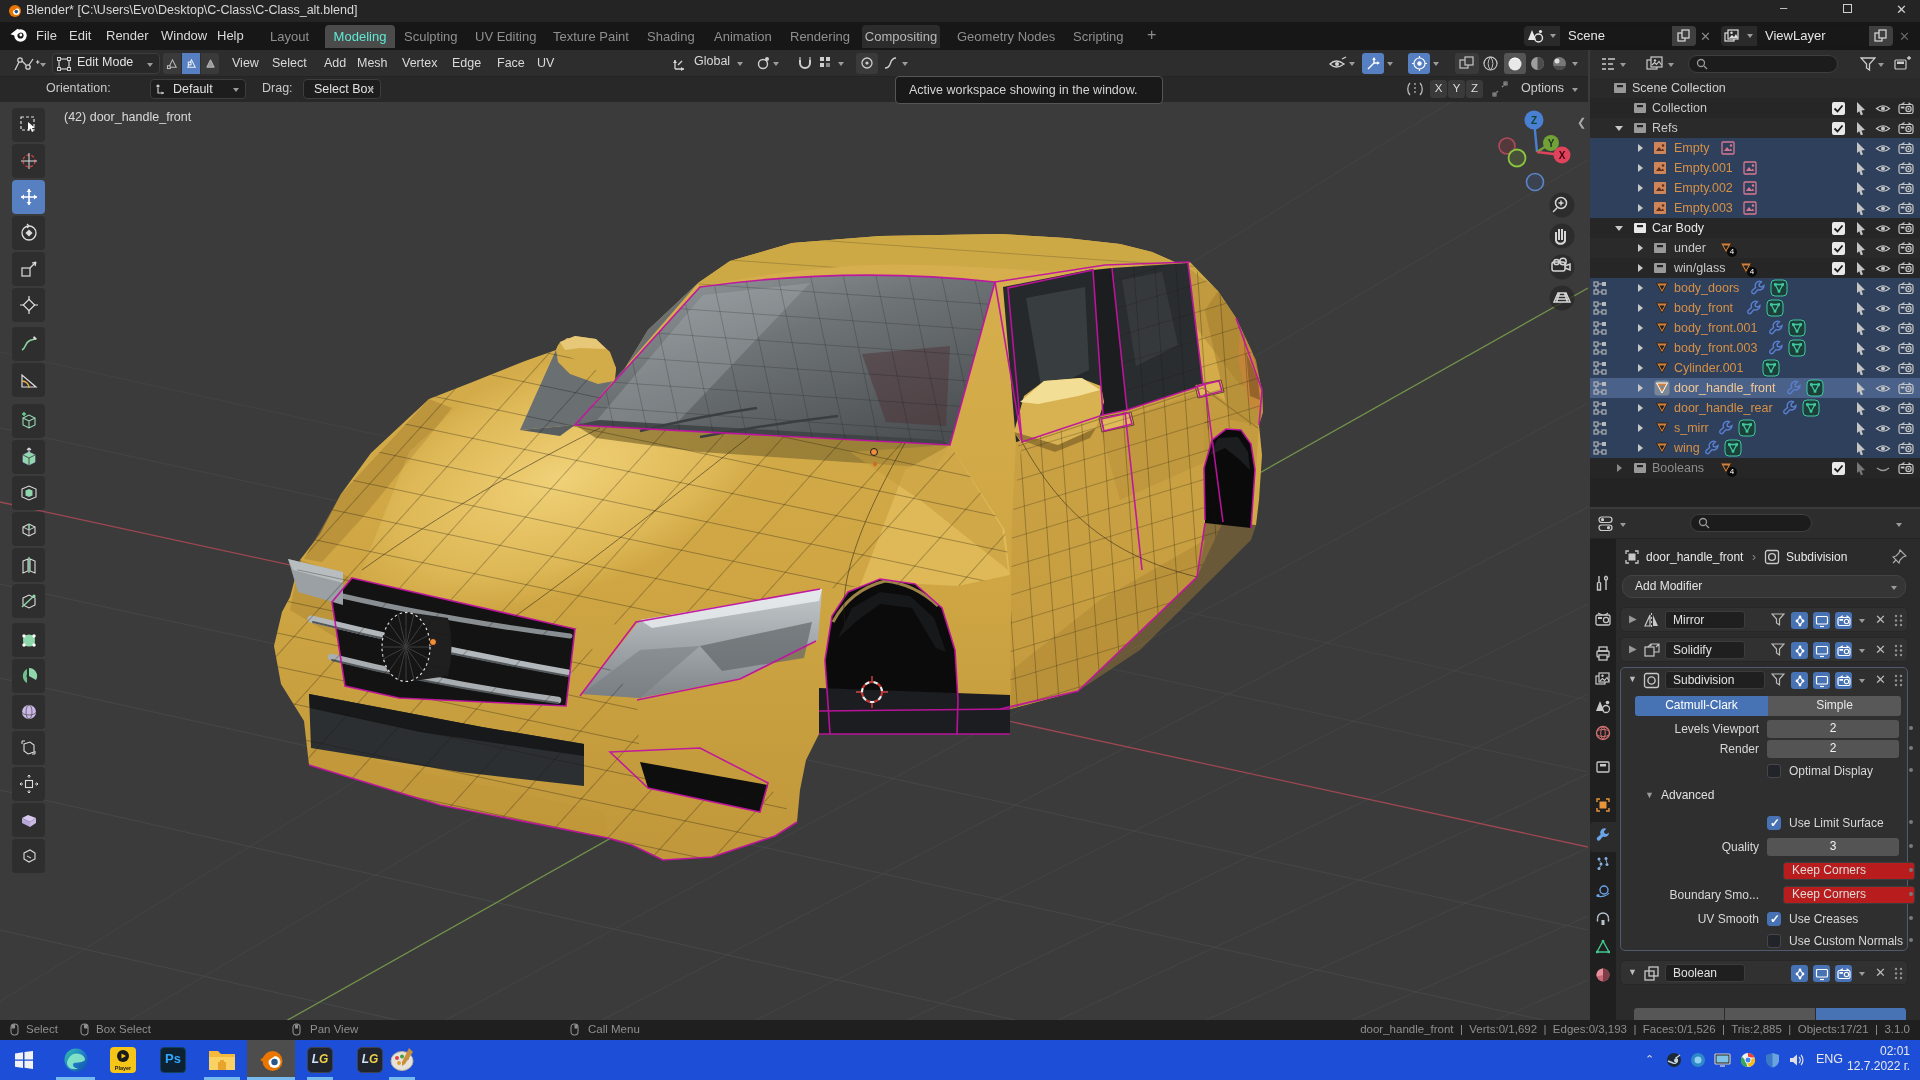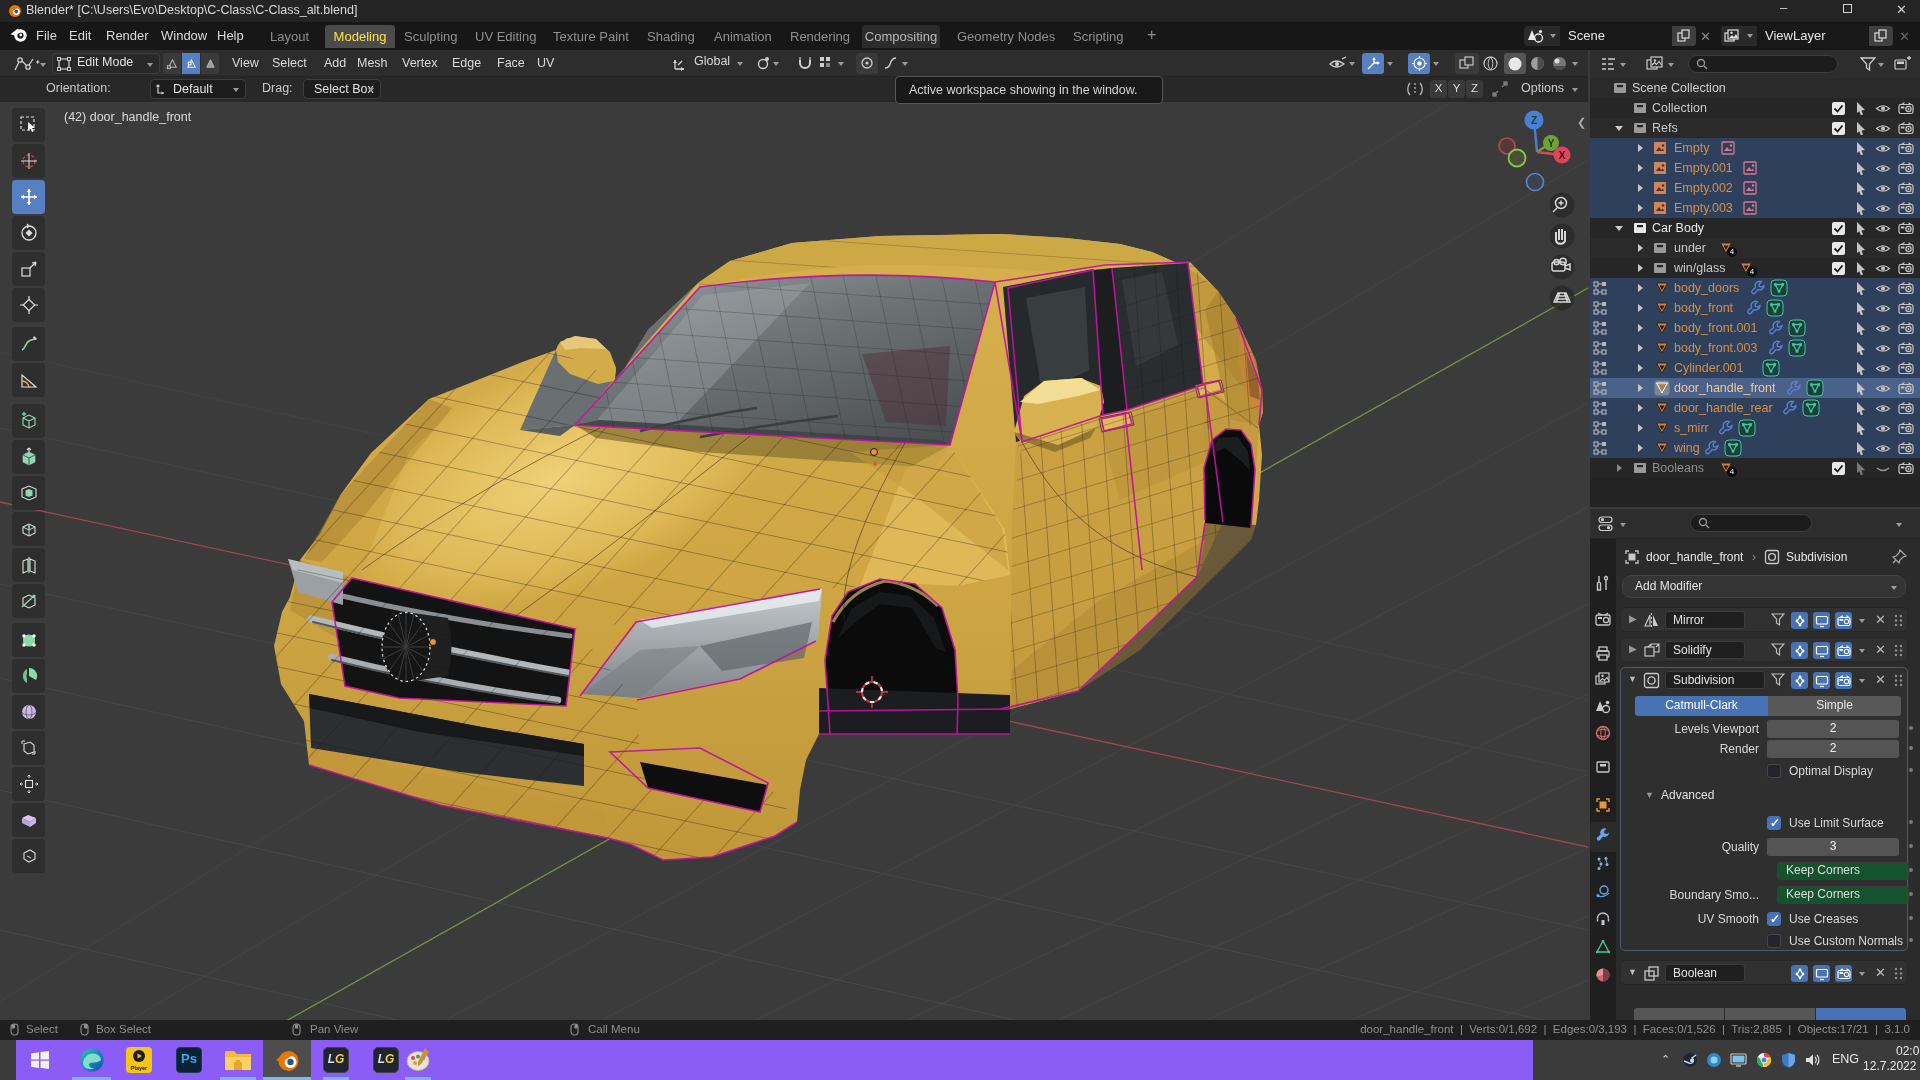--- a/index.html
+++ b/index.html
@@ -1,48 +1,48 @@
 <!DOCTYPE html>
 <html><head><meta charset="utf-8">
 <style>
 *{margin:0;padding:0;box-sizing:border-box;font-family:"Liberation Sans",sans-serif;}
 html,body{width:1920px;height:1080px;overflow:hidden;background:#3b3b3b;}
 #titlebar{position:absolute;left:0;top:0;width:1920px;height:22px;background:#242424;color:#d8d8d8;font-size:12.5px;}
 #topbar{position:absolute;left:0;top:22px;width:1920px;height:28px;background:#171717;color:#c3c3c3;font-size:13px;}
 #hdr1{position:absolute;left:0;top:50px;width:1588px;height:27px;background:#2d2d2d;border-bottom:1px solid #242424;color:#d9d9d9;font-size:12.5px;}
 #hdr2{position:absolute;left:0;top:77px;width:1588px;height:25px;background:#282828;color:#cccccc;font-size:12.5px;}
 .tab{display:inline-block;padding:4px 11px 5px;color:#8f8f8f;}
-.tab.act{background:#4b4b4b;color:#fde047;border-radius:4px 4px 0 0;}
+.tab.act{background:#4b4b4b;color:#5eead4;border-radius:4px 4px 0 0;}
 .menu{display:inline-block;padding:5px 11px;color:#dadada;}
 .dd{position:absolute;background:#1d1d1d;border:1px solid #3d3d3d;border-radius:4px;color:#e2e2e2;}
 .chev{display:inline-block;width:0;height:0;border-left:3.5px solid transparent;border-right:3.5px solid transparent;border-top:4px solid #9b9b9b;vertical-align:middle;}
 #tooltip{position:absolute;left:895px;top:76px;width:268px;height:28px;background:#191919;border:1px solid #565656;border-radius:4px;color:#d4d4d4;font-size:12.5px;line-height:26px;padding-left:13px;z-index:50;}
 #outliner{position:absolute;left:1590px;top:50px;width:330px;height:457px;background:#282828;color:#c5c5c5;font-size:12.5px;overflow:hidden;}
 #props{position:absolute;left:1590px;top:509px;width:330px;height:511px;background:#2b2b2b;color:#cbcbcb;font-size:12px;overflow:hidden;}
 #statusbar{position:absolute;left:0;top:1020px;width:1920px;height:20px;background:#1f1f1f;color:#8f8f8f;font-size:11.5px;}
-#taskbar{position:absolute;left:16px;top:1040px;width:1517px;height:40px;background:#8b5cf6;color:#e8e8e8;}
+#taskbar{position:absolute;left:0;top:1040px;width:1920px;height:40px;background:#1d4ed8;color:#e8e8e8;}
 #vpsvg{position:absolute;left:0;top:102px;}
 .obtn{position:absolute;height:18px;border-radius:3px;}
 .tb{position:absolute;left:0;width:33px;height:34px;background:#2e2e2e;border-radius:4px;}
 .tb svg{width:20px;height:20px;margin:7px 0 0 6.5px;}
 .tb.act{background:#5680c2;}
 .orow{position:absolute;left:0;width:330px;height:20px;}
 .orow .tx{position:absolute;top:2.5px;white-space:nowrap;}
 .oic{position:absolute;top:2px;width:16px;height:16px;}
 .rics{position:absolute;top:2px;right:6px;}
 .rics svg{margin-left:7px;vertical-align:top;}
 .pt{position:absolute;left:5px;width:16px;height:16px;}
 .mod{position:absolute;left:30px;width:288px;background:#313131;border:1px solid #272727;border-radius:5px;}
 .nmf{position:absolute;left:44px;top:3px;width:80px;height:18px;background:#1f1f1f;border:1px solid #3c3c3c;border-radius:3px;color:#e2e2e2;padding:1px 0 0 7px;}
 .mic{position:absolute;top:5px;width:14px;height:14px;}
 .bic{position:absolute;top:4px;width:17px;height:17px;background:#4772b3;border-radius:3px;}
 .bic svg{width:14px;height:14px;margin:1.5px 0 0 1.5px;}
 .plbl{position:absolute;left:0;width:138px;text-align:right;color:#d8d8d8;}
 .pval{position:absolute;left:146px;width:132px;height:18px;background:#545454;border-radius:3px;color:#f2f2f2;text-align:center;padding-top:1px;}
-.pdd{position:absolute;left:156px;width:132px;height:18px;background:#14532d;border:1px solid #3c3c3c;border-radius:3px;color:#dddddd;padding:0px 0 0 8px;}
+.pdd{position:absolute;left:162px;width:132px;height:18px;background:#b91c1c;border:1px solid #3c3c3c;border-radius:3px;color:#dddddd;padding:0px 0 0 8px;}
 .pchk{position:absolute;width:14px;height:14px;background:#22242a;border:1px solid #45474d;border-radius:3px;}
 .pchk.on{background:#4772b3;border-color:#4772b3;}
 .pchk.on::after{content:"\2713";position:absolute;left:2px;top:-1px;color:#fff;font-size:12px;font-weight:bold;}
 .pdot{position:absolute;left:288px;width:4px;height:4px;background:#7a7a7a;border-radius:2px;}
 .ms{position:absolute;top:3px;width:9px;height:13px;}
 </style></head>
 <body>
 
 <div id="titlebar">
   <span style="position:absolute;left:8px;top:4px;width:14px;height:14px;">

